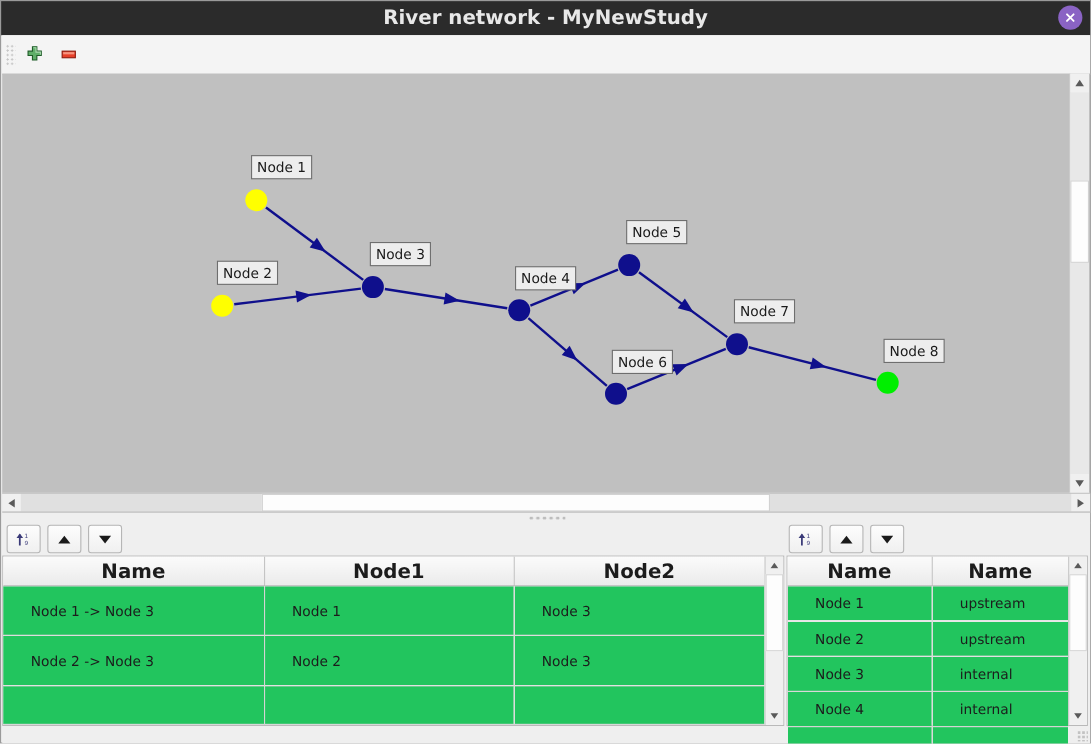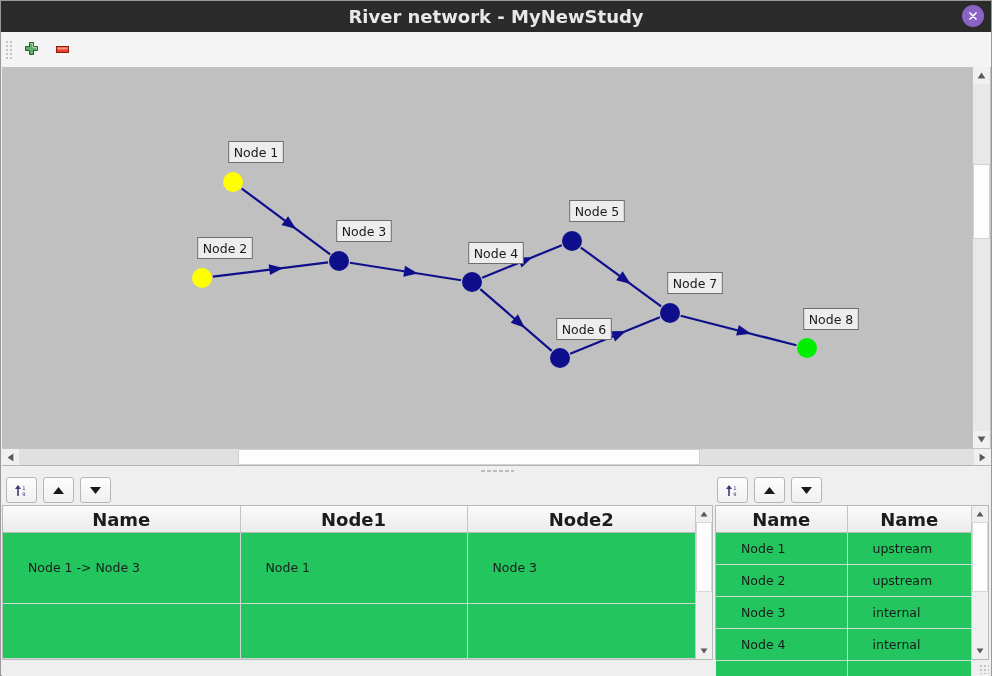--- a/index.html
+++ b/index.html
@@ -376,20 +376,25 @@
                 <th>Node1</th>
                 <th>Node2</th>
               </tr>
             </thead>
           <tbody>
               <tr>
                 <td>Node 1 -&gt; Node 3</td>
                 <td>Node 1</td>
                 <td>Node 3</td>
               </tr>
+              <tr>
+                <td>Node 2 -&gt; Node 3</td>
+                <td>Node 2</td>
+                <td>Node 3</td>
+              </tr>
               <tr class="empty">
                 <td></td>
                 <td></td>
                 <td></td>
               </tr>
             </tbody>
         </table>
         <div class="tbl-scroll">
           <div class="sb-arrow">
             <svg width="8" height="6" viewBox="0 0 8 6">

